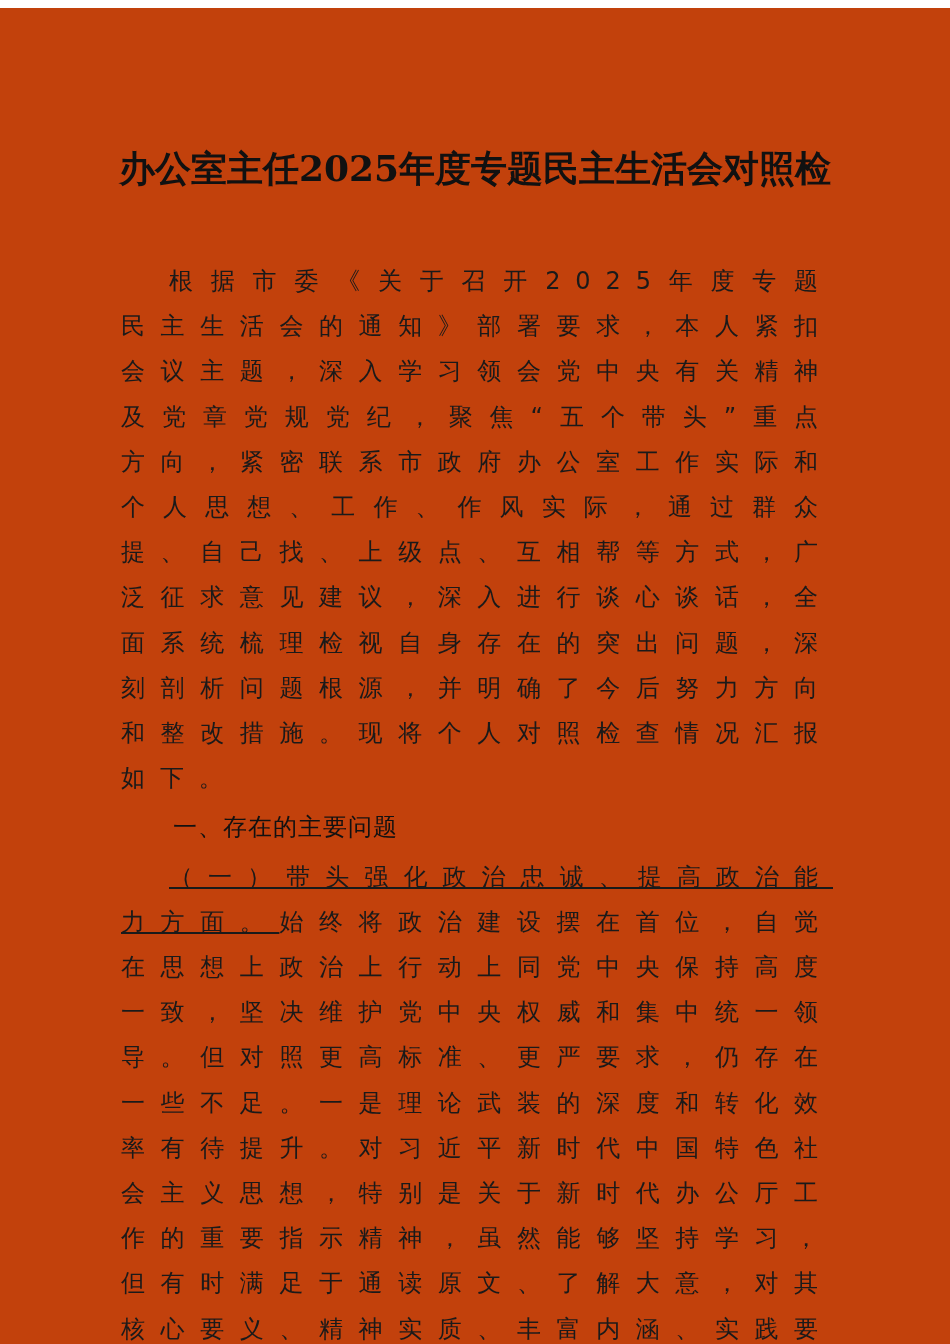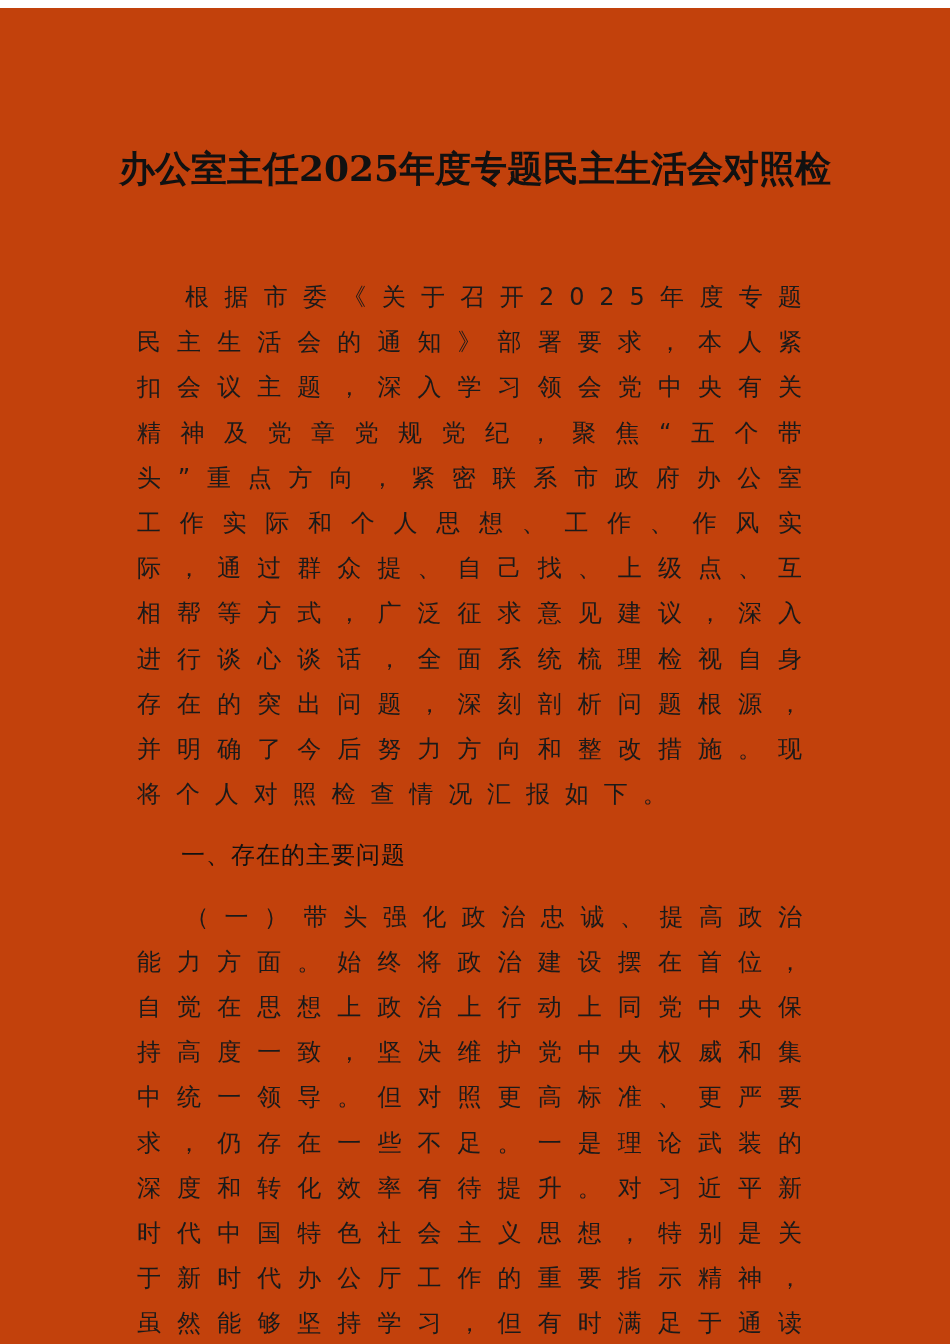--- a/index.html
+++ b/index.html
@@ -12,27 +12,27 @@
     font-weight: bold; font-size: 36px; line-height: 44px; color: #111;
     letter-spacing: 0px;
   }
   .body-text {
     position: absolute; left: 121px; width: 712px; top: 251px;
     font-family: "DejaVu Sans", "Liberation Sans", sans-serif;
     font-size: 24px; line-height: 45.2px; color: #1a1a1a;
     letter-spacing: 14.9px;
     text-align: justify;
   }
-  .para { margin: 16px; text-indent: 2em; }
+  .para { margin: 0; text-indent: 2em; }
   .heading {
-    margin: 12px; text-indent: 2em;
+    margin: 4px; text-indent: 2em;
     font-family: "DejaVu Sans", "Liberation Sans", sans-serif;
     letter-spacing: 1px; color: #111;
   }
-  .sub-lead { font-weight: normal; }
+  .sub-lead { font-weight: normal; text-decoration: underline; }
 </style>
 </head>
 <body>
 
 <div class="page">
   <div class="title">
     <div>办公室主任2025年度专题民主生活会对照检</div>
   </div>
 
   <div class="body-text">

